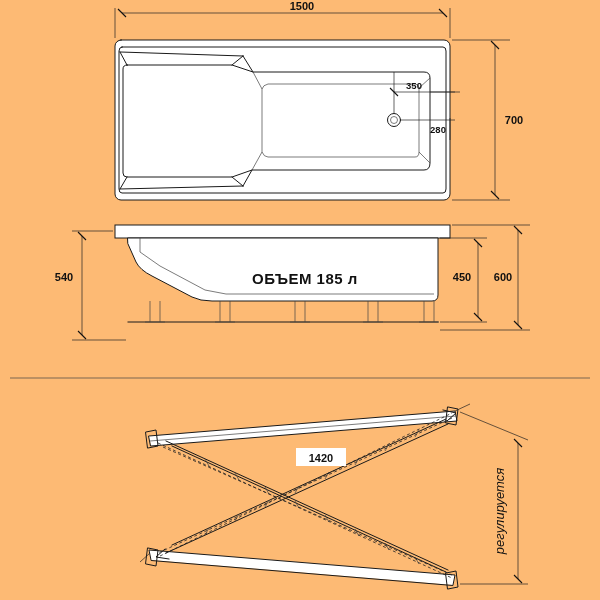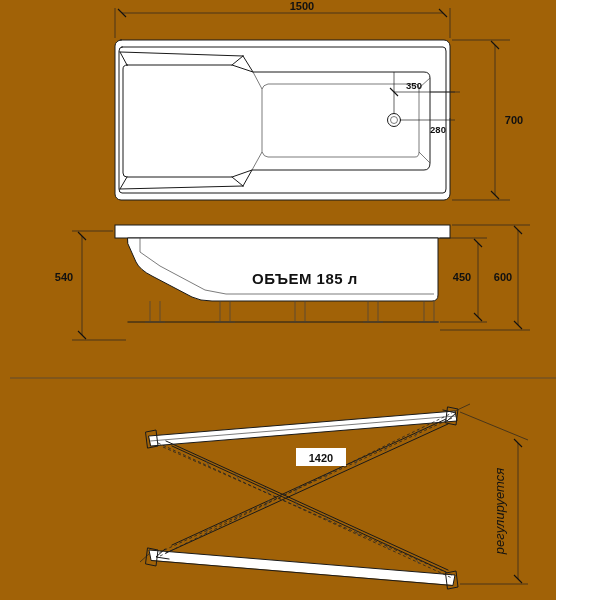--- a/index.html
+++ b/index.html
@@ -5,23 +5,23 @@
   html, body {
     margin: 0;
     padding: 0;
     background: #ffffff;
   }
   body {
     font-family: "Liberation Sans", sans-serif;
   }
   #sheet {
     position: relative;
-    width: 556px;
+    width: 600px;
     height: 600px;
-    background: #a16207;
+    background: #fdba74;
     overflow: hidden;
   }
   #sheet svg {
     position: absolute;
     left: 0;
     top: 0;
   }
   .dimtext {
     font-family: "Liberation Sans", sans-serif;
     font-size: 11px;

